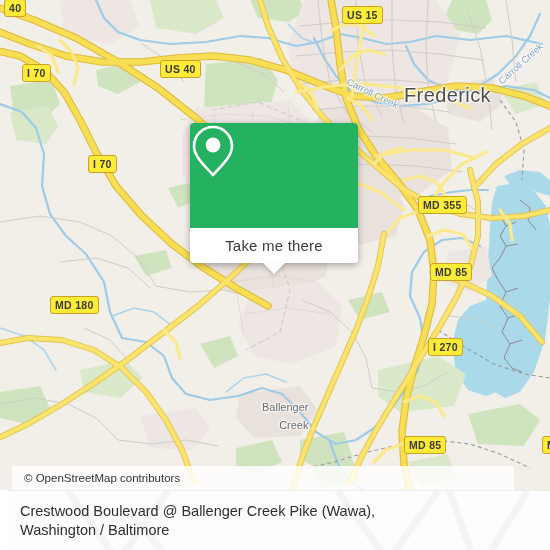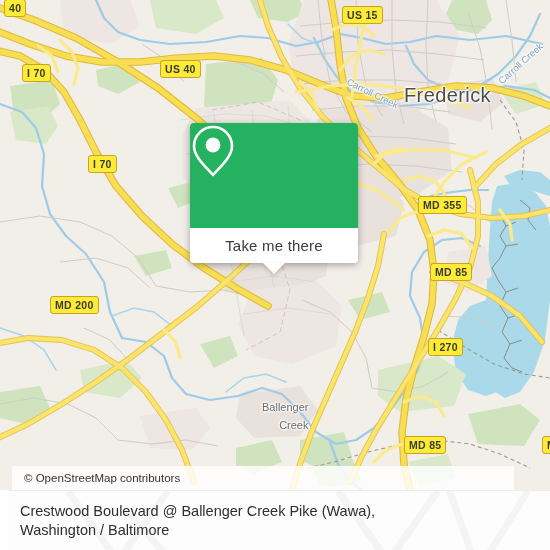--- a/index.html
+++ b/index.html
@@ -306,21 +306,21 @@
       </g>
     </svg>
 
     <div class="shield" style="left:4px;top:-1px;">40</div>
     <div class="shield" style="left:22px;top:64px;">I 70</div>
     <div class="shield" style="left:160px;top:60px;">US 40</div>
     <div class="shield" style="left:342px;top:6px;">US 15</div>
     <div class="shield" style="left:88px;top:155px;">I 70</div>
     <div class="shield" style="left:418px;top:196px;text-align:right;">MD 355</div>
     <div class="shield" style="left:430px;top:263px;">MD 85</div>
-    <div class="shield" style="left:50px;top:296px;">MD 200</div>
+    <div class="shield" style="left:50px;top:296px;">MD 180</div>
     <div class="shield" style="left:428px;top:338px;">I 270</div>
     <div class="shield" style="left:404px;top:436px;">MD 85</div>
     <div class="shield" style="left:542px;top:436px;">M</div>
 
     <div class="place city" style="left:404px;top:84px;">Frederick</div>
     <div class="place town" style="left:262px;top:398px;">Ballenger<br>Creek</div>
     <div class="place creek" style="left:350px;top:76px;transform:rotate(26deg);transform-origin:0 0;">Carroll Creek</div>
     <div class="place creek" style="left:496px;top:78px;transform:rotate(-42deg);transform-origin:0 0;">Carroll Creek</div>
 
     <div class="card">

